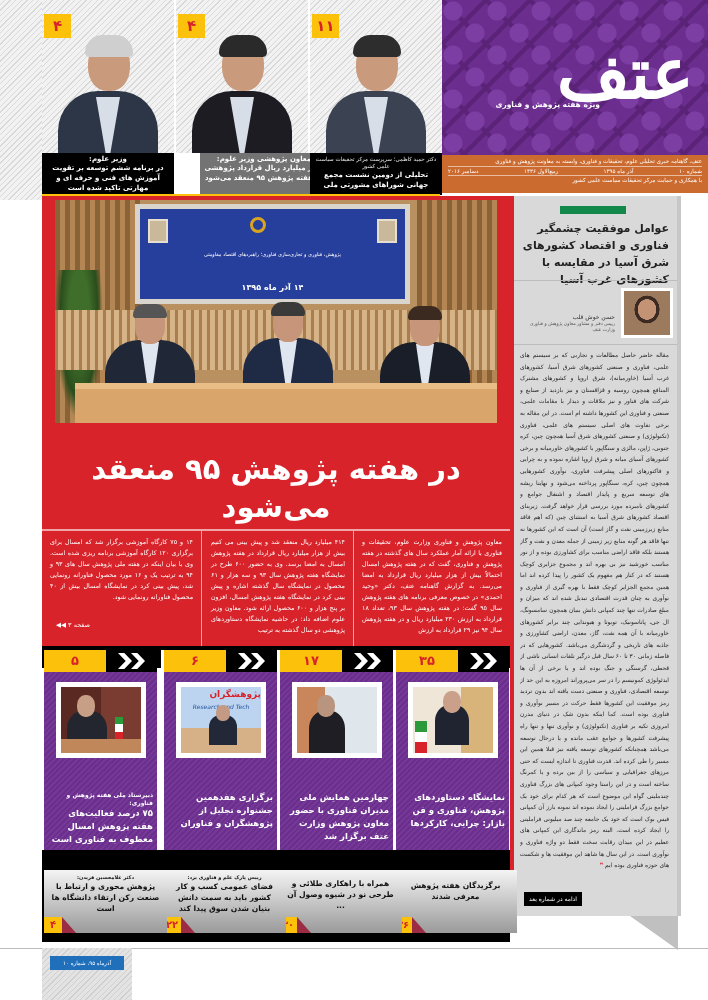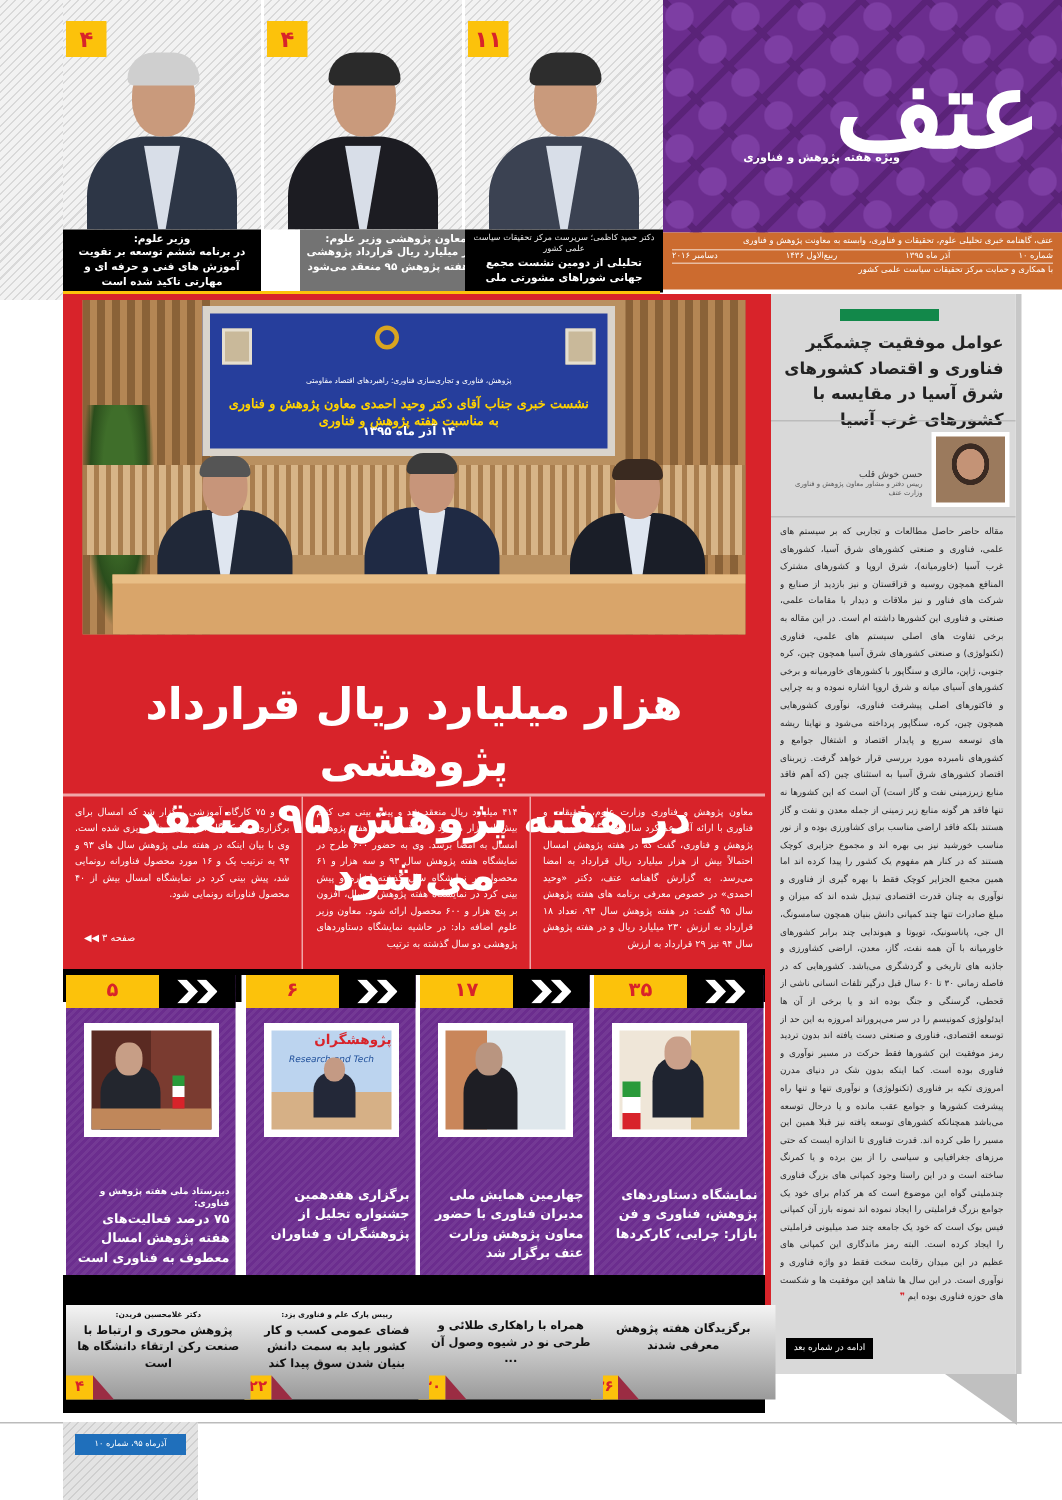--- a/index.html
+++ b/index.html
@@ -174,21 +174,20 @@
 <div class="abs" id="main-red">
   <div id="photo-frame">
     <div class="curtain" style="left:0; width:85px;"></div>
     <div class="curtain" style="right:0; width:80px;"></div>
     <div class="plant"></div>
     <div id="banner">
       <div class="b-portrait" style="left:8px;"></div>
       <div class="b-portrait" style="right:8px;"></div>
       <div class="b-emblem"></div>
       <div class="b-line">پژوهش، فناوری و تجاری‌سازی فناوری؛ راهبردهای اقتصاد مقاومتی</div>
-      <div class="b-title">نشست خبری جناب آقای دکتر وحید احمدی معاون پژوهش و فناوری به مناسبت هفته پژوهش و فناوری</div>
       <div class="b-date">۱۴ آذر ماه ۱۳۹۵</div>
     </div>
     <div class="wall-slats"></div>
     <div class="pm" style="left:50px; top:106px;">
         <div class="body"></div>
         <div class="shirt"></div>
         <div class="head"></div>
         <div class="hair" style="background:#555;"></div>
       </div>
     <div class="pm" style="left:188px; top:104px;">
@@ -200,21 +199,20 @@
     <div class="pm" style="left:325px; top:108px;">
         <div class="body" style="background:#1a1e28;"></div>
         <div class="shirt"></div>
         <div class="head"></div>
         <div class="hair" style="background:#3a2a20;"></div>
       </div>
     <div class="table"></div>
   </div>
 
   <div id="headline">
-    <div>هزار میلیارد ریال قرارداد پژوهشی</div>
     <div>در هفته پژوهش ۹۵ منعقد می‌شود</div>
   </div>
   <div id="article-divider"></div>
 
   <div class="lead-col" style="right:0; width:156px;">معاون پژوهش و فناوری وزارت علوم، تحقیقات و فناوری با ارائه آمار عملکرد سال های گذشته در هفته پژوهش و فناوری، گفت که در هفته پژوهش امسال احتمالاً بیش از هزار میلیارد ریال قرارداد به امضا می‌رسد. به گزارش گاهنامه عتف، دکتر «وحید احمدی» در خصوص معرفی برنامه های هفته پژوهش سال ۹۵ گفت: در هفته پژوهش سال ۹۳، تعداد ۱۸ قرارداد به ارزش ۲۳۰ میلیارد ریال و در هفته پژوهش سال ۹۴ نیز ۲۹ قرارداد به ارزش</div>
   <div class="col-sep" style="right:156px;"></div>
   <div class="lead-col" style="right:157px; width:150px;">۴۱۴ میلیارد ریال منعقد شد و پیش بینی می کنیم بیش از هزار میلیارد ریال قرارداد در هفته پژوهش امسال به امضا برسد. وی به حضور ۶۰۰ طرح در نمایشگاه هفته پژوهش سال ۹۳ و سه هزار و ۶۱ محصول در نمایشگاه سال گذشته اشاره و پیش بینی کرد در نمایشگاه هفته پژوهش امسال، افزون بر پنج هزار و ۶۰۰ محصول ارائه شود. معاون وزیر علوم اضافه داد: در حاشیه نمایشگاه دستاوردهای پژوهشی دو سال گذشته به ترتیب</div>
   <div class="col-sep" style="right:308px;"></div>
   <div class="lead-col" style="right:309px; width:159px;">۱۴ و ۷۵ کارگاه آموزشی برگزار شد که امسال برای برگزاری ۱۲۰ کارگاه آموزشی برنامه ریزی شده است. وی با بیان اینکه در هفته ملی پژوهش سال های ۹۳ و ۹۴ به ترتیب یک و ۱۶ مورد محصول فناورانه رونمایی شد، پیش بینی کرد در نمایشگاه امسال بیش از ۴۰ محصول فناورانه رونمایی شود.</div>
 

